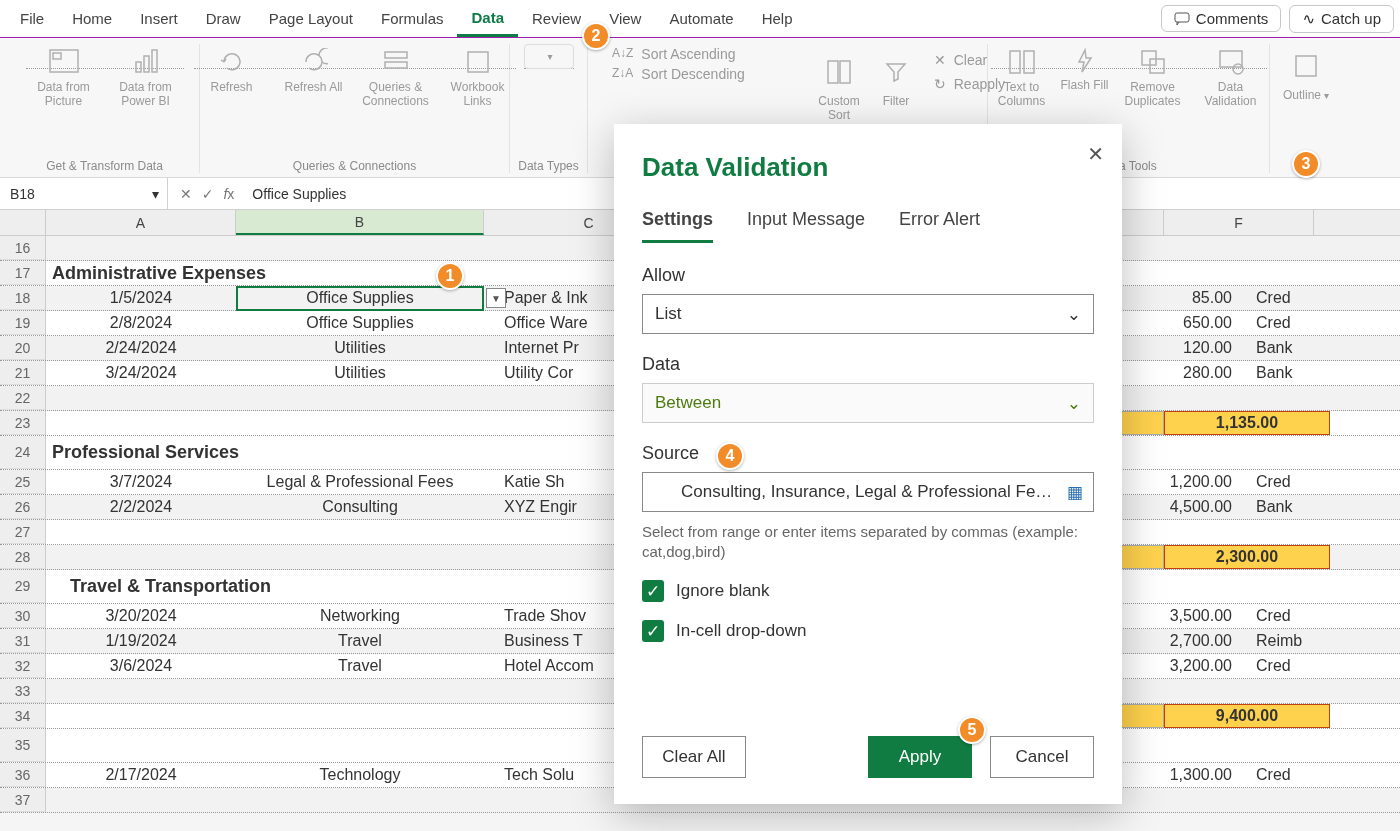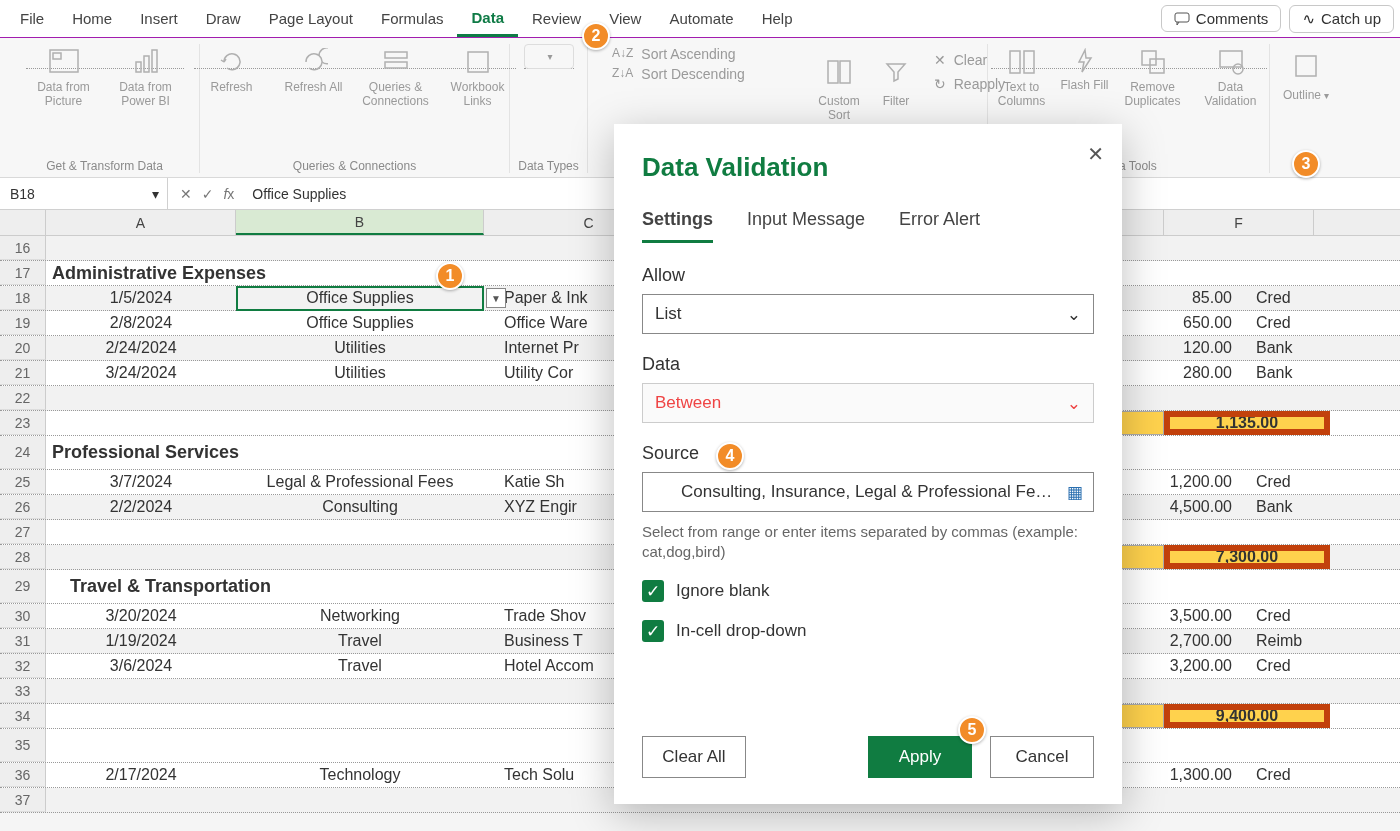--- a/index.html
+++ b/index.html
@@ -86,21 +86,21 @@
     border-right:1px solid #ccc; display:flex;align-items:center; justify-content:center;
     border-bottom:1px solid #ddd;
   }
   .cell { display:flex; align-items:center; padding:0 6px; overflow:hidden; white-space:nowrap;}
   .section-head { font-weight:700; font-size:18px;}
   .totalrow .tagcell{
     background:#ffd24d; color:#000; font-weight:700; border:1px solid #aaa;
   }
   .totalrow .valcell{
     background:#ffd24d; font-weight:700; text-align:right; justify-content:center;
-    border:6px solid #c2410c;
+    border:1px solid #c2410c;
   }
   .right{justify-content:flex-end; padding-right:18px;}
   .center{justify-content:center;}
 
   
   .sel-outline {
     position:absolute; border:2px solid #107c41; background:transparent;
     pointer-events:none;
   }
   .dropdown-caret {
@@ -119,21 +119,21 @@
   .dclose{ position:absolute; top:18px; right:18px; font-size:20px; color:#555; cursor:pointer;}
   .tabs{ display:flex; gap:34px; font-size:18px; color:#444; margin-bottom:22px;}
   .tabs .tab{ padding-bottom:10px; cursor:pointer;}
   .tabs .tab.active{ border-bottom:3px solid #107c41; font-weight:600;}
   .dlabel{ font-size:18px; margin-bottom:8px;}
   .dselect{
     width:100%; height:40px; border:1px solid #888; display:flex;align-items:center;
     justify-content:space-between; padding:0 12px; font-size:17px; margin-bottom:20px;
     cursor:pointer;
   }
-  .dselect.disabled{ color:#ef4444; border-color:#ccc; background:#fafafa; cursor:default;}
+  .dselect.disabled{ color:#4d7c0f; border-color:#ccc; background:#fafafa; cursor:default;}
   .src-input{
     width:100%; height:40px; border:1px solid #888; display:flex;align-items:center;
     padding:0 10px; font-size:17px; gap:8px;
   }
   .src-input .txt{ flex:1; overflow:hidden; white-space:nowrap; text-overflow:ellipsis;margin-left:28px;}
   .hint{ font-size:15px; color:#666; margin-top:10px; line-height:20px;}
   .chk{ display:flex; align-items:center; gap:12px; font-size:17px; margin-top:18px;}
   .chkbox{
     width:22px;height:22px;background:#107c41;display:flex;align-items:center;
     justify-content:center;color:#fff;border-radius:3px;
@@ -468,21 +468,21 @@
         <div class="cell colB center"></div>
         <div class="cell colC" style="justify-content: flex-start; padding-left: 20px;"></div>
         <div class="cell" style="width: 430px; justify-content: flex-end;"></div>
         <div class="cell right" style="width: 126px;"></div>
         <div class="cell colF"></div>
       </div>
       <div class="row odd totalrow">
         <div class="rn">28</div>
         <div class="cell" style="width: 1018px;"></div>
         <div class="cell tagcell colE" style="width: 100px;">Total</div>
-        <div class="cell valcell" style="width: 166px;">7,300.00</div>
+        <div class="cell valcell" style="width: 166px;">2,300.00</div>
       </div>
       <div class="row even" style="height: 34px;">
         <div class="rn">29</div>
         <div class="cell section-head" style="width: 1080px; padding-left: 24px;">Travel &amp; Transportation</div>
       </div>
       <div class="row even">
         <div class="rn">30</div>
         <div class="cell colA center">3/20/2024</div>
         <div class="cell colB center">Networking</div>
         <div class="cell colC" style="justify-content: flex-start; padding-left: 20px;">Trade Shov</div>

